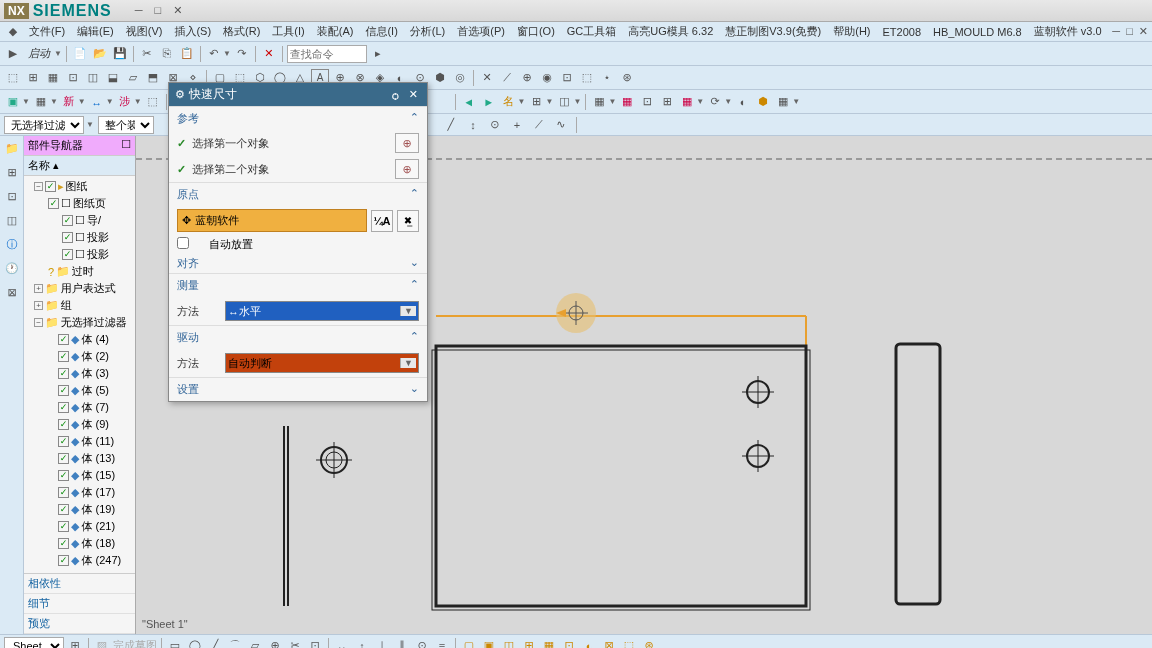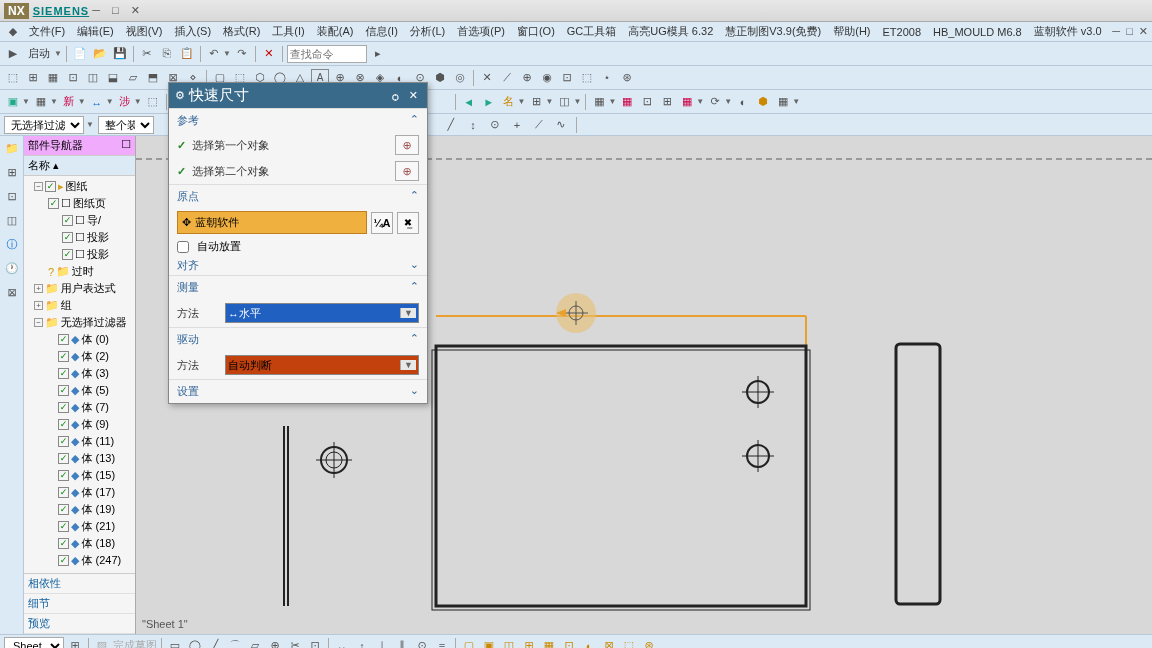--- a/index.html
+++ b/index.html
@@ -1,33 +1,33 @@
 <!DOCTYPE html>
 <html><head>
 <meta charset="utf-8">
 <style>
 * { margin: 0; padding: 0; box-sizing: border-box; font-family: "Microsoft YaHei", Arial, sans-serif; font-size: 11px; }
 body { background: #f0f0f0; width: 1152px; height: 648px; overflow: hidden; position: relative; }
 
 .titlebar { height: 22px; background: linear-gradient(#e8e8e8,#d8d8d8); display: flex; align-items: center; padding: 0 4px; border-bottom: 1px solid #aaa; }
 .nx-logo { background: #8a7a4a; color: #fff; padding: 1px 4px; font-weight: bold; font-size: 12px; margin-right: 4px; }
 .title-text { color: #333; flex: 1; }
-.siemens { color: #008080; font-weight: bold; letter-spacing: 1px; font-size: 11px; margin-right: 0; text-decoration: underline; }
+.siemens { color: #008080; font-weight: bold; letter-spacing: 1px; font-size: 16px; margin-right: 20px; }
 .win-btns { display: flex; gap: 6px; color: #555; }
 .win-btns span { cursor: pointer; padding: 0 3px; }
 
 .menubar { height: 20px; background: #dbeaf5; display: flex; align-items: center; padding: 0 4px; gap: 2px; border-bottom: 1px solid #b8c8d8; }
 .menu-item { padding: 2px 5px; color: #333; cursor: pointer; white-space: nowrap; }
 .menu-right { margin-left: auto; display: flex; gap: 6px; color: #555; }
 
 .toolbar { height: 24px; background: #dbeaf5; display: flex; align-items: center; padding: 0 4px; gap: 2px; border-bottom: 1px solid #b8c8d8; }
 .tool-icon { width: 18px; height: 18px; display: inline-flex; align-items: center; justify-content: center; color: #555; cursor: pointer; }
 .tool-sep { width: 1px; height: 16px; background: #aaa; margin: 0 2px; }
 .tool-input { width: 80px; height: 18px; border: 1px solid #aaa; font-size: 11px; padding: 0 2px; }
-.tool-label { padding: 0 4px; color: #333; }
+.tool-label { padding: 0 4px; color: #333; font-style: italic; }
 .dropdown-arrow { font-size: 8px; color: #666; margin-left: -2px; }
 
 .main-area { display: flex; height: calc(100% - 22px - 20px - 24px*3 - 22px - 14px); }
 
 .left-strip { width: 24px; background: #dbeaf5; border-right: 1px solid #b8c8d8; display: flex; flex-direction: column; }
 .left-strip .tool-icon { width: 22px; height: 22px; margin: 1px; }
 
 .nav-panel { width: 112px; background: #f5f5f5; border-right: 1px solid #aaa; display: flex; flex-direction: column; overflow: hidden; }
 .nav-title { background: #f0abfc; padding: 2px 4px; font-size: 11px; display: flex; justify-content: space-between; border-bottom: 1px solid #ccc; }
 .nav-header { background: #dbeaf5; padding: 2px 4px; font-size: 11px; border-bottom: 1px solid #ccc; }
@@ -49,32 +49,32 @@
 
 .drawing { position: absolute; top: 0; left: 0; width: 100%; height: 100%; }
 
 .sheet-label { position: absolute; bottom: 4px; left: 6px; background: #d8d8d8; color: #555; font-size: 11px; }
 
 .overlay-text { position: absolute; bottom: 18px; left: 50%; transform: translateX(-50%); font-size: 44px; font-weight: bold; color: #222; -webkit-text-stroke: 2px #fff; text-shadow: 0 0 3px #fff; white-space: nowrap; }
 
 
 .dialog { position: absolute; left: 168px; top: 82px; width: 260px; background: #f5f5f5; border: 1px solid #888; box-shadow: 2px 2px 6px rgba(0,0,0,0.3); }
 .dlg-title { background: #3a6a8a; color: #fff; padding: 3px 6px; display: flex; align-items: center; gap: 4px; }
-.dlg-title-text { flex: 1; font-size: 15px; }
+.dlg-title-text { flex: 1; font-size: 12px; }
 .dlg-title .tbtn { color: #fff; cursor: pointer; padding: 0 3px; }
 .dlg-sec-head { color: #336699; padding: 4px 8px; display: flex; justify-content: space-between; cursor: pointer; border-top: 1px solid #ddd; }
 .dlg-sec-head .caret { color: #336699; }
 .dlg-row { display: flex; align-items: center; padding: 3px 8px; gap: 6px; }
 .dlg-check { color: #2a8a2a; font-weight: bold; }
 .dlg-row .label { flex: 1; color: #333; }
 .target-btn { width: 24px; height: 20px; border: 1px solid #aaa; background: #f8f8f8; display: flex; align-items: center; justify-content: center; color: #a05050; cursor: pointer; }
 .origin-row { display: flex; align-items: center; padding: 3px 8px; gap: 4px; }
 .origin-field { flex: 1; background: #f0b040; border: 1px solid #c08020; padding: 3px 4px; display: flex; align-items: center; gap: 4px; }
 .small-btn { width: 22px; height: 22px; border: 1px solid #aaa; background: #f8f8f8; display: flex; align-items: center; justify-content: center; cursor: pointer; font-size: 10px; }
-.origin-opt { padding: 2px 8px; display: flex; align-items: center; gap: 8px; }
+.origin-opt { padding: 2px 8px; display: flex; gap: 20px; }
 .origin-opt input[type=checkbox] { width: 12px; height: 12px; }
 .align-row { padding: 2px 8px; color: #336699; display: flex; justify-content: space-between; cursor: pointer; }
 .method-row { display: flex; align-items: center; padding: 4px 8px; gap: 8px; }
 .method-row .mlabel { width: 40px; color: #333; }
 .method-select { flex: 1; height: 20px; border: 1px solid #888; background: #c2410c; padding: 0 2px; display: flex; align-items: center; position: relative; }
 .method-select.blue { background: #2060c0; color: #fff; }
 .method-select .arrow { position: absolute; right: 2px; font-size: 9px; color: #666; background: #e8e8e8; padding: 0 3px; border-left: 1px solid #aaa; }
 .dlg-footer { padding: 6px; display: flex; justify-content: flex-end; background: #eee; border-top: 1px solid #ddd; }
 .dlg-btn { padding: 3px 14px; border: 1px solid #888; background: #e8e8e8; cursor: pointer; }
 
@@ -302,21 +302,21 @@
         </div>
       <div class="tree-node l1">
           <span class="exp">−</span>
           <span class="folder-ico">📁</span>
           <span>无选择过滤器</span>
         </div>
       <div id="bodies">
           <div class="tree-node l4">
             <span class="chk">✓</span>
             <span class="body-ico">◆</span>
-            <span>体 (0)</span>
+            <span>体 (4)</span>
           </div>
           <div class="tree-node l4">
             <span class="chk">✓</span>
             <span class="body-ico">◆</span>
             <span>体 (2)</span>
           </div>
           <div class="tree-node l4">
             <span class="chk">✓</span>
             <span class="body-ico">◆</span>
             <span>体 (3)</span>

